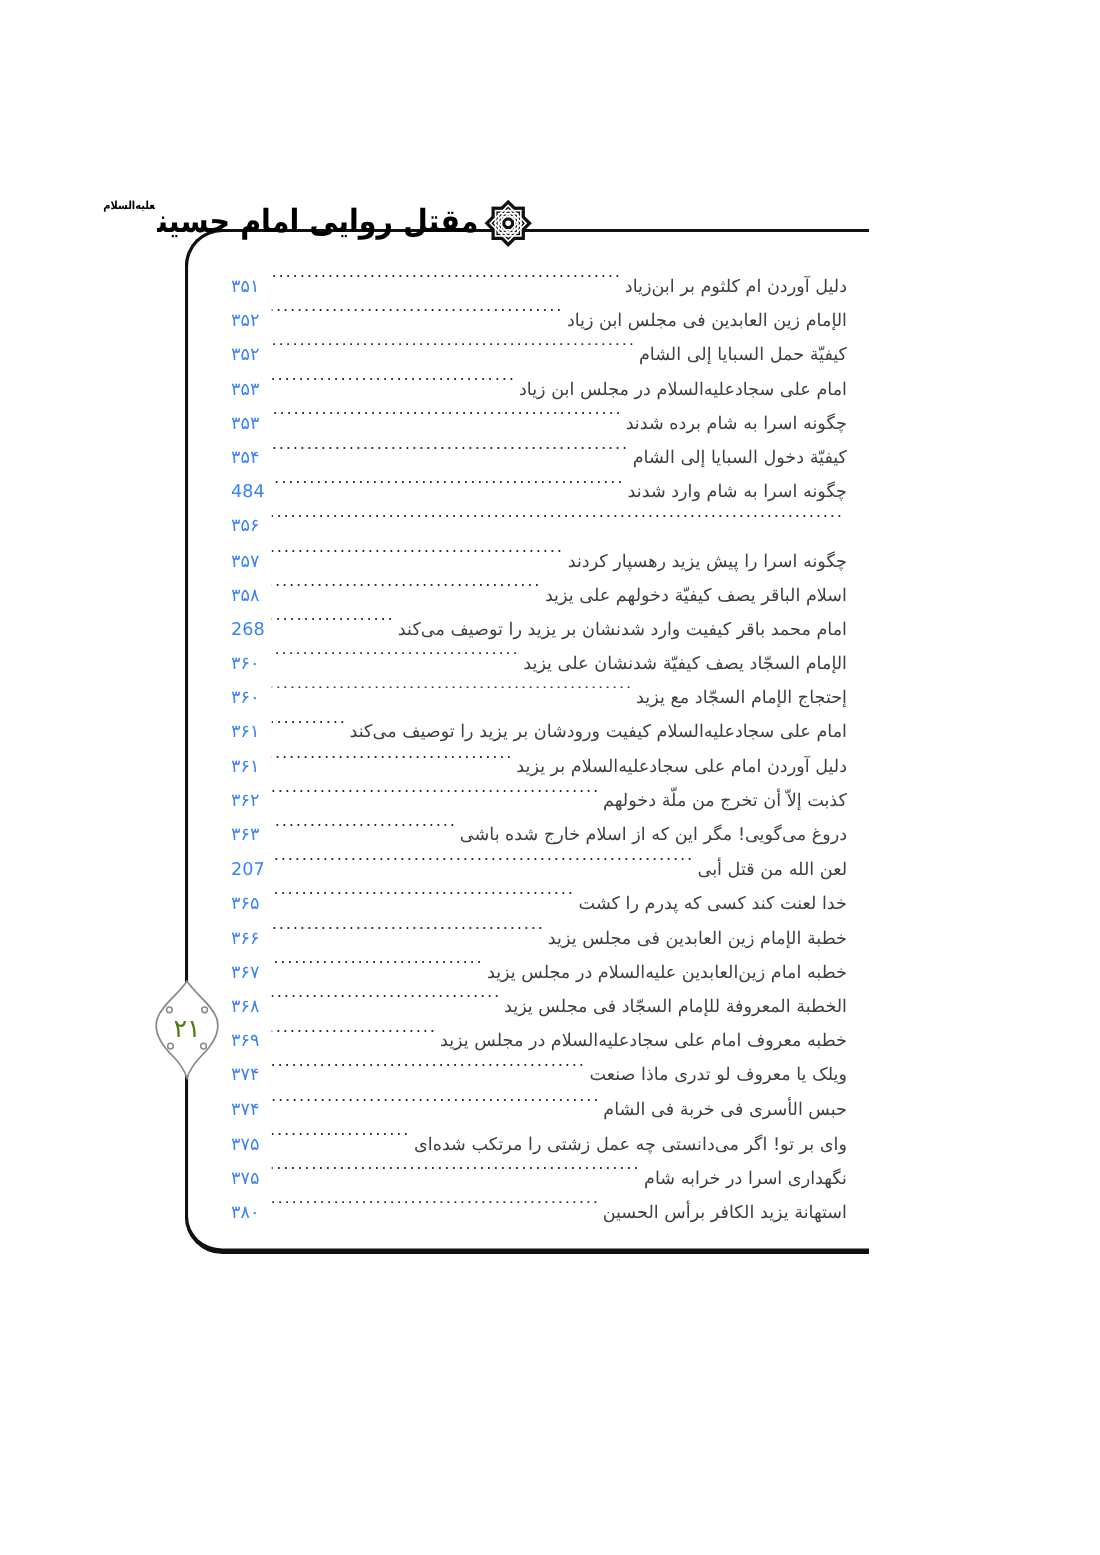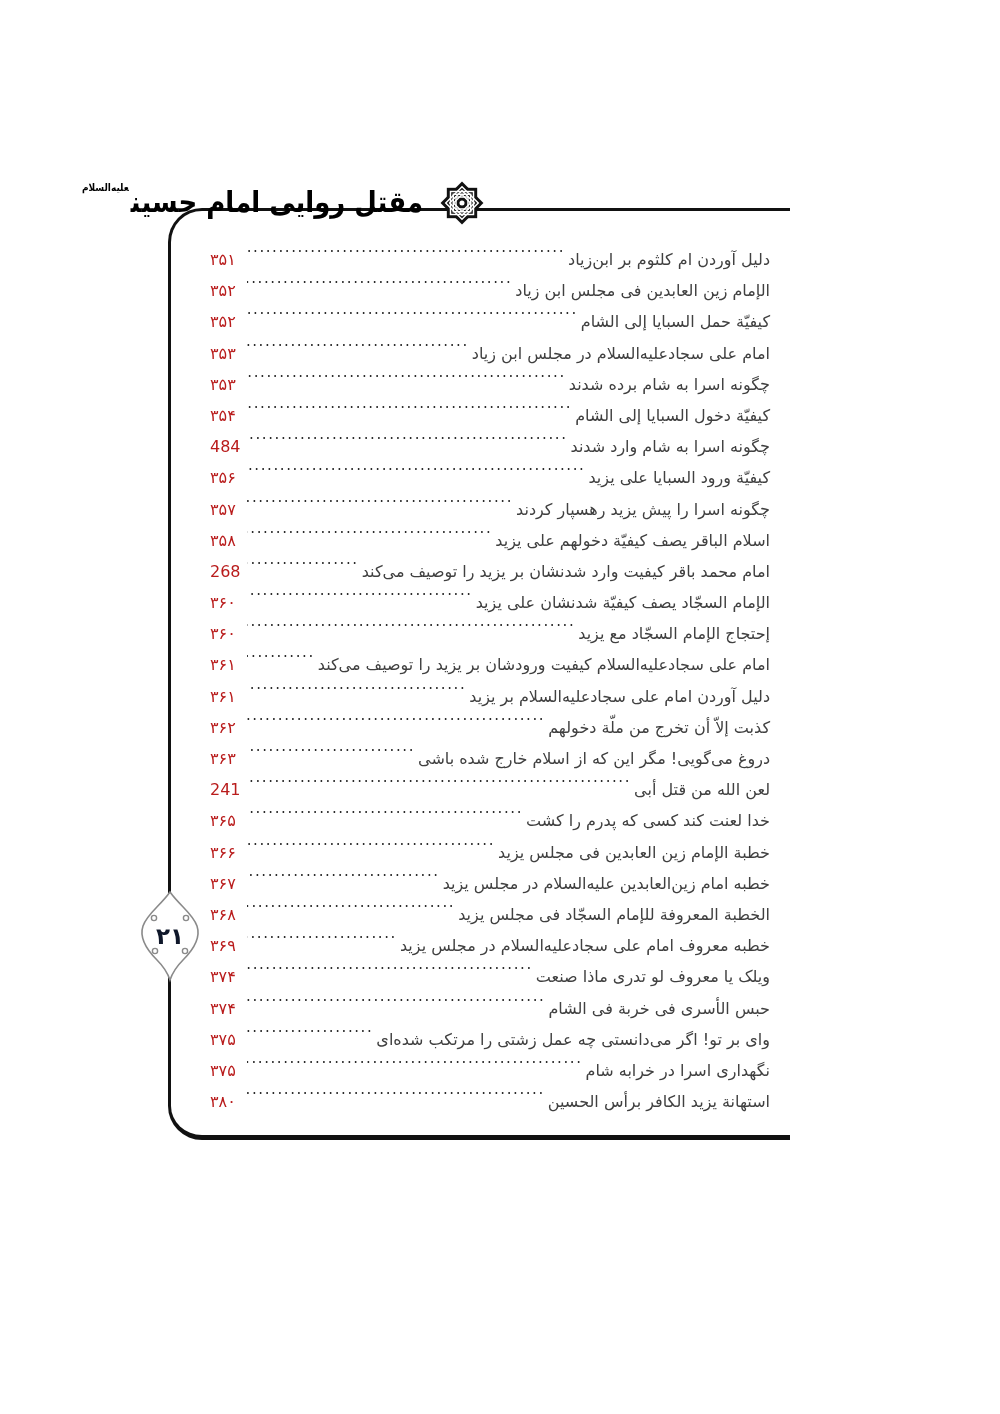--- a/index.html
+++ b/index.html
@@ -43,21 +43,21 @@
 
   
   .runhead {
     position: absolute;
     right: 515px;
     top: 176px;
     height: 52px;
     display: flex;
     flex-direction: row;
     align-items: center;
-    gap: 16px;
+    gap: 4px;
     white-space: nowrap;
   }
   .runhead-title {
     font-family: "DejaVu Sans", "Liberation Sans", sans-serif;
     font-size: 26px;
     font-weight: 700;
     line-height: 1;
     letter-spacing: -0.5px;
     color: #000;
     transform: scaleY(1.12);
@@ -91,22 +91,22 @@
   .folio svg { display: block; }
   .folio-num {
     position: absolute;
     left: 0; top: 0;
     width: 74px;
     height: 96px;
     display: flex;
     align-items: center;
     justify-content: center;
     font-size: 23px;
-    font-weight: 700;
-    color: #0f172a;
+    font-weight: 400;
+    color: #4d7c0f;
     font-family: "DejaVu Sans", "Liberation Sans", sans-serif;
   }
 
   
   .toc {
     position: absolute;
     right: 230px;       
     top: 244px;
     width: 560px;       
     direction: rtl;
@@ -142,21 +142,21 @@
     right: 0;
     bottom: 0.12em;
     font-size: 15px;
     letter-spacing: 1.6px;
     color: #2b2b2b;
     white-space: nowrap;
   }
   .toc-page {
     flex: 0 0 auto;
     font-size: 16px;
-    color: #b91c1c;
+    color: #3b82f6;
     text-align: left;
     direction: ltr;
     unicode-bidi: embed;
     min-width: 34px;
   }
 </style>
 </head>
 <body>
 
 <div class="page">
@@ -241,21 +241,20 @@
         <span class="toc-title">کیفیّة دخول السبایا إلی الشام</span>
         <span class="toc-dots"></span>
         <span class="toc-page">۳۵۴</span>
       </div>
       <div class="toc-row">
         <span class="toc-title">چگونه اسرا به شام وارد شدند</span>
         <span class="toc-dots"></span>
         <span class="toc-page">484</span>
       </div>
       <div class="toc-row">
-        <span class="toc-title">کیفیّة ورود السبایا علی یزید</span>
         <span class="toc-dots"></span>
         <span class="toc-page">۳۵۶</span>
       </div>
       <div class="toc-row">
         <span class="toc-title">چگونه اسرا را پیش یزید رهسپار کردند</span>
         <span class="toc-dots"></span>
         <span class="toc-page">۳۵۷</span>
       </div>
       <div class="toc-row">
         <span class="toc-title">اسلام الباقر یصف کیفیّة دخولهم علی یزید</span>
@@ -293,21 +292,21 @@
         <span class="toc-page">۳۶۲</span>
       </div>
       <div class="toc-row">
         <span class="toc-title">دروغ می‌گویی! مگر این که از اسلام خارج شده باشی</span>
         <span class="toc-dots"></span>
         <span class="toc-page">۳۶۳</span>
       </div>
       <div class="toc-row">
         <span class="toc-title">لعن الله من قتل أبی</span>
         <span class="toc-dots"></span>
-        <span class="toc-page">241</span>
+        <span class="toc-page">207</span>
       </div>
       <div class="toc-row">
         <span class="toc-title">خدا لعنت کند کسی که پدرم را کشت</span>
         <span class="toc-dots"></span>
         <span class="toc-page">۳۶۵</span>
       </div>
       <div class="toc-row">
         <span class="toc-title">خطبة الإمام زین العابدین فی مجلس یزید</span>
         <span class="toc-dots"></span>
         <span class="toc-page">۳۶۶</span>

